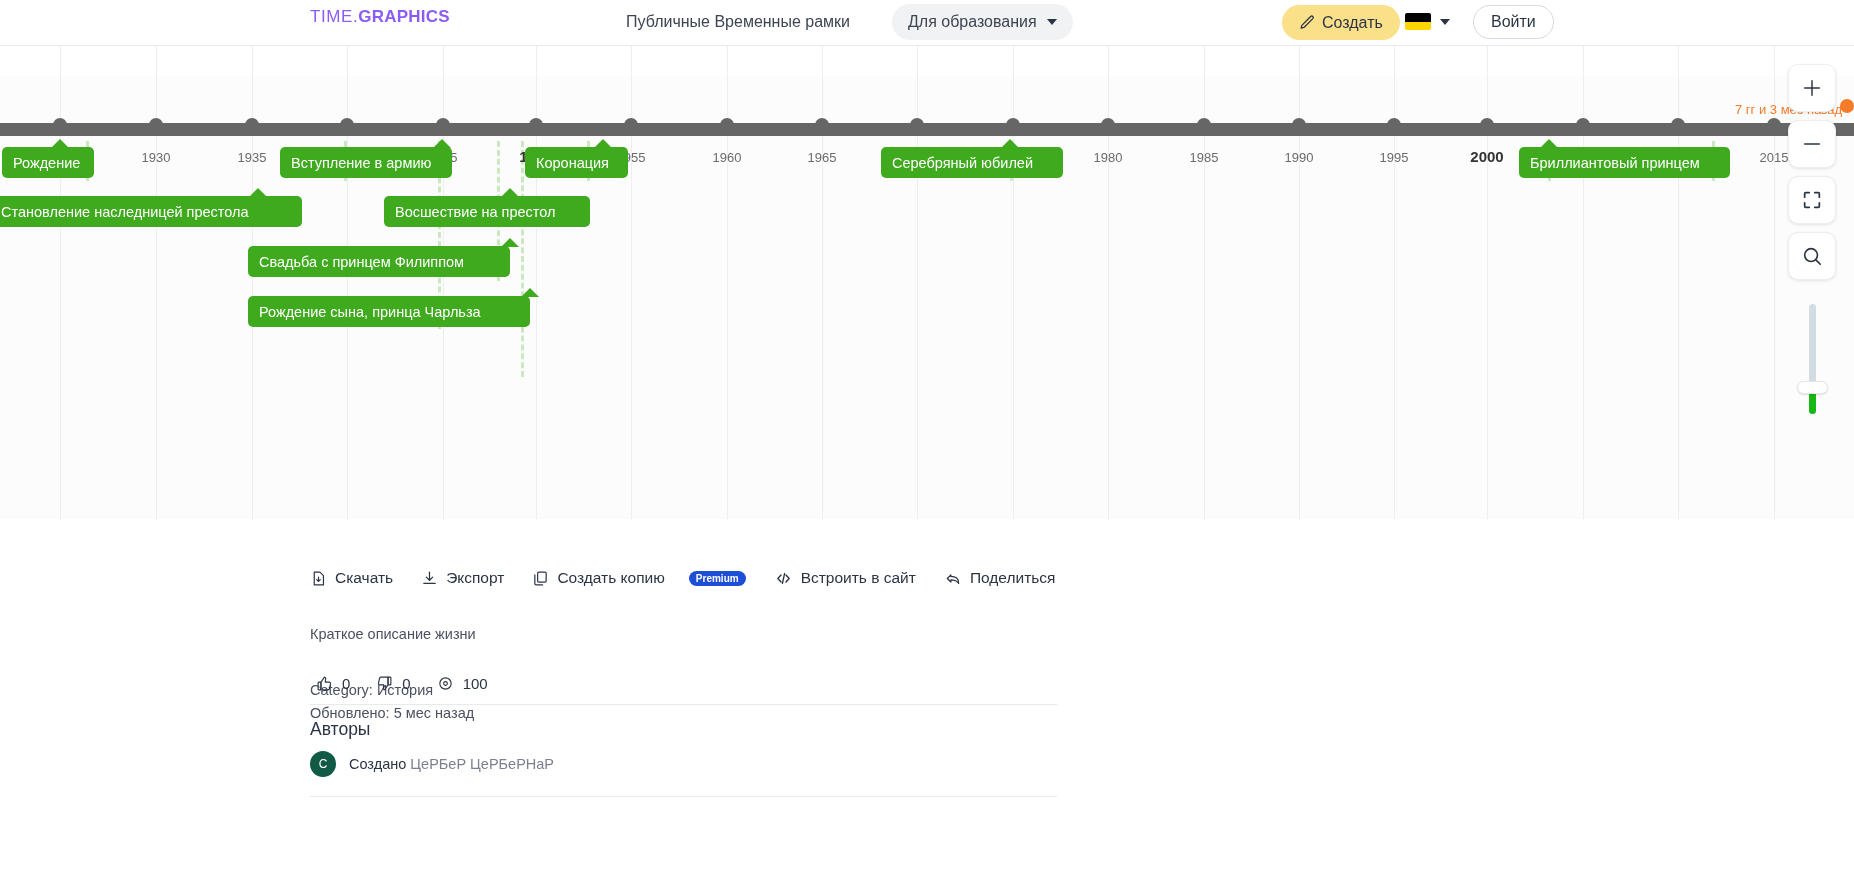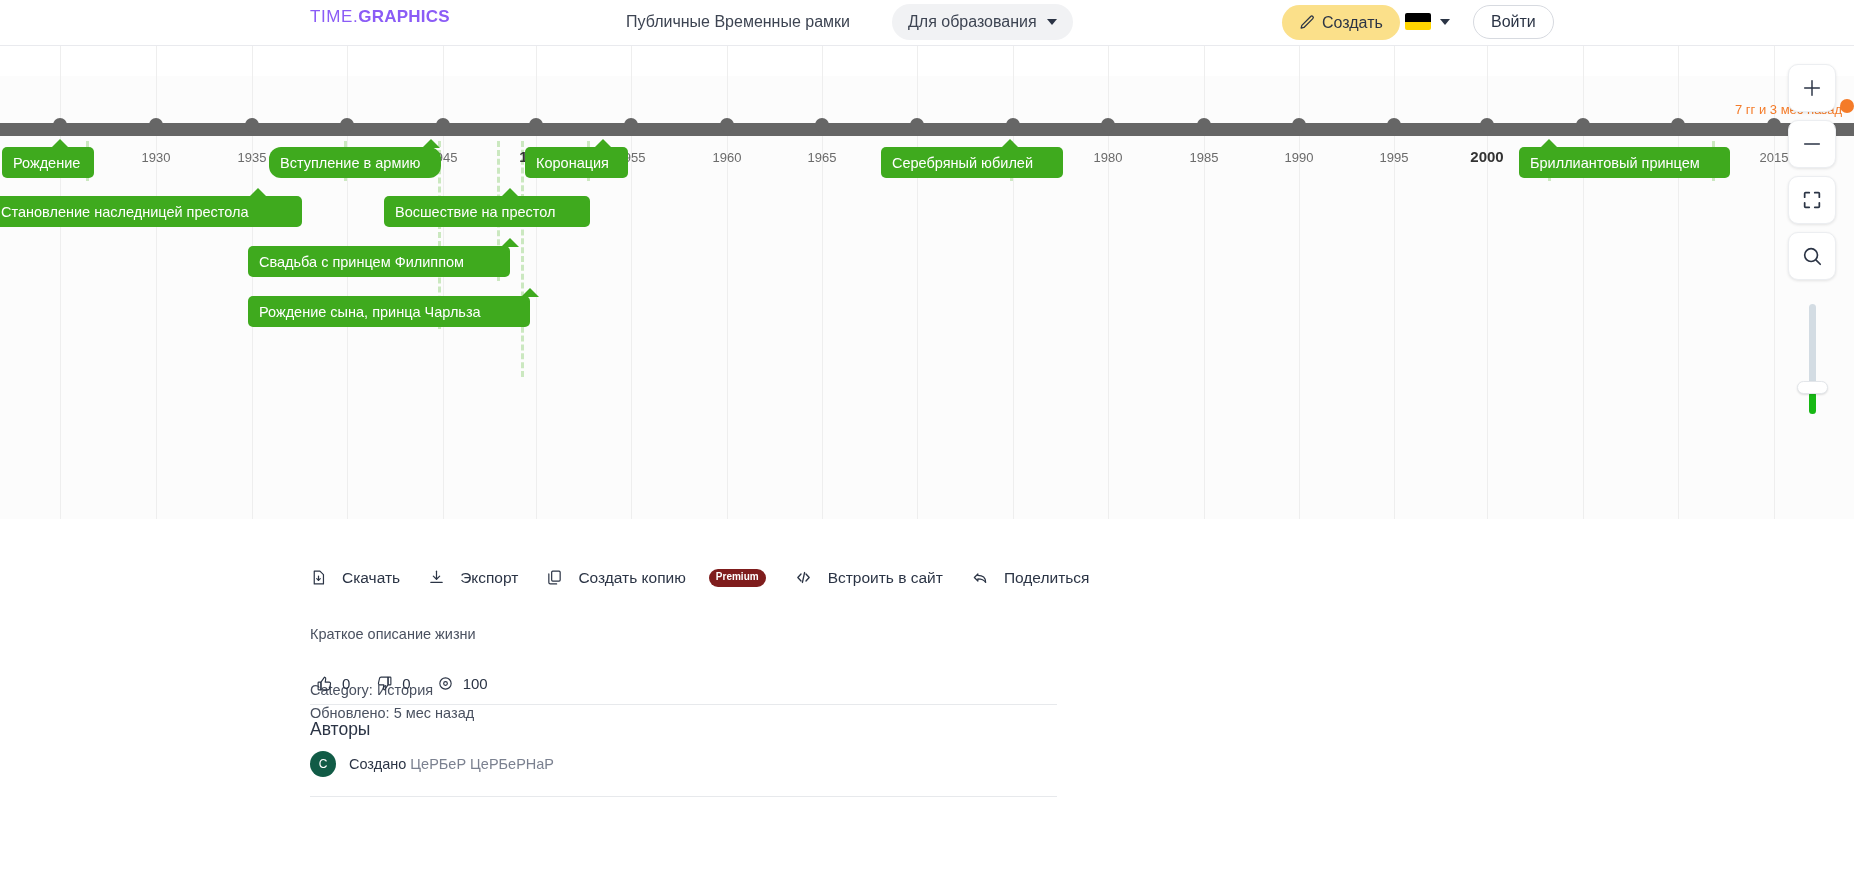--- a/index.html
+++ b/index.html
@@ -170,28 +170,28 @@
   
   .content {
     position: absolute; top: 519px; left: 0;
     width: 1854px; height: 377px; background: #ffffff;
   }
   .actions {
     position: absolute; left: 310px; top: 50px;
     display: flex; align-items: center; gap: 28px;
   }
   .action {
-    display: flex; gap: 15px;
+    display: flex; align-items: center; gap: 8px;
     font-size: 15.5px; color: #2b3445; cursor: pointer;
   }
   .badge-premium {
-    background: #7f1d1d; color: #fff;
+    background: #1d4ed8; color: #fff;
     font-size: 10px; font-weight: 700;
     padding: 2px 7px; border-radius: 9px;
-    margin-left: 8px;
+    margin-left: 16px;
   }
   .title-row {
     position: absolute; left: 309px; top: 93px;
     display: flex; align-items: center; gap: 11px;
   }
   .page-title { font-size: 38px; color: #2b3445; font-weight: 400; }
   .meta {
     position: absolute; left: 310px; top: 160px;
     font-size: 14.5px; color: #4a5160; line-height: 23px;
   }
@@ -337,21 +337,21 @@
     </div>
 
   <div class="nowlabel">7 гг и 3 мес назад</div>
   <div class="nowdot"></div>
 
   <div id="events">
       <div class="event" style="left: 2px; top: 101px; min-width: 92px;">
         <span class="tail" style="left: 49px;"></span>
         <span>Рождение</span>
       </div>
-      <div class="event" style="left: 269px; top: 101px; min-width: 172px; border-radius: 12px;">
+      <div class="event" style="left: 280px; top: 101px; min-width: 172px;">
         <span class="tail" style="left: 153px;"></span>
         <span>Вступление в армию</span>
       </div>
       <div class="event" style="left: 525px; top: 101px; min-width: 103px;">
         <span class="tail" style="left: 69px;"></span>
         <span>Коронация</span>
       </div>
       <div class="event" style="left: 881px; top: 101px; min-width: 182px;">
         <span class="tail" style="left: 120px;"></span>
         <span>Серебряный юбилей</span>

